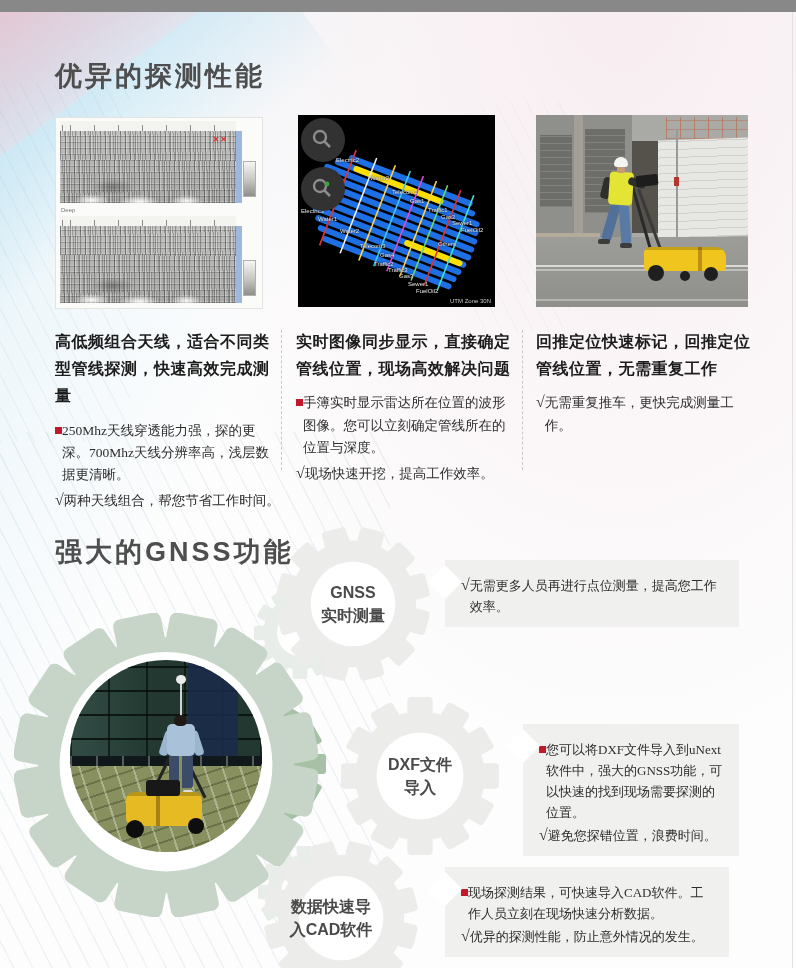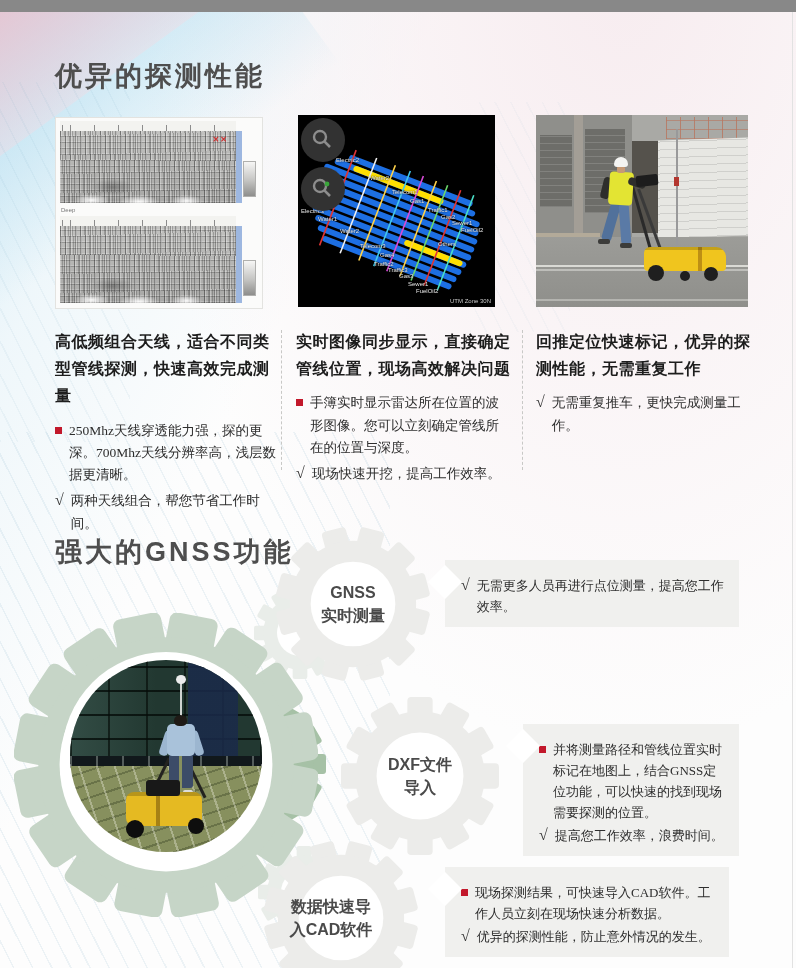--- a/index.html
+++ b/index.html
@@ -111,21 +111,21 @@
   .cp-shoe2{position:absolute;left:113px;top:130px;width:10px;height:5px;background:#dcdcda;border-radius:2px;}
   .cp-handle{position:absolute;left:88px;top:96px;width:3px;height:44px;background:#23231f;transform:rotate(26deg);}
   .cp-handle2{position:absolute;left:124px;top:96px;width:3px;height:44px;background:#23231f;transform:rotate(-26deg);}
   .cp-cart{position:absolute;left:56px;top:132px;width:76px;height:34px;background:#e5ba22;border-radius:8px;
     background-image:linear-gradient(rgba(0,0,0,.2) 0 4px, rgba(0,0,0,0) 4px),linear-gradient(90deg, rgba(0,0,0,0) 0 30px, rgba(90,60,5,.45) 30px 34px, rgba(0,0,0,0) 34px);}
   .cp-box{position:absolute;left:76px;top:120px;width:34px;height:16px;background:#181818;border-radius:3px;}
   .cp-wheel{position:absolute;border-radius:50%;background:#0e0e0e;}
   
   .col{position:absolute;top:316px;}
   .col-h{font-weight:700;font-size:16px;line-height:1.7;color:#1d1d1d;letter-spacing:.5px;margin:0 0 10px 0;}
-  .item{display:flex;gap:7px;margin-top:4px;}
+  .item{display:flex;margin-top:4px;}
   .sq{flex:none;width:7px;height:7px;margin-top:7px;}
   .body-t{font-family:"Liberation Serif",serif;font-size:13.5px;line-height:1.65;color:#2e2e2e;}
   .ckm{flex:none;font-family:"Liberation Serif",serif;font-size:16px;color:#3a3a3a;margin-top:1px;}
   .vdash{position:absolute;top:318px;height:140px;border-left:1px dashed #c8c8c6;}
   
   .gear{position:absolute;z-index:2;}
   .gear.back{z-index:1;}
   .gear.big{z-index:4;}
   .gear-label{position:absolute;transform:translate(-50%,-50%);text-align:center;font-weight:700;
     font-size:16px;color:#4a4a4a;line-height:1.45;white-space:nowrap;z-index:6;}
@@ -290,21 +290,21 @@
       <span class="sq" style="background:#c2182b;"></span>
       <span class="body-t">手簿实时显示雷达所在位置的波形图像。您可以立刻确定管线所在的位置与深度。</span>
     </div>
     <div class="item">
       <span class="ckm">√</span>
       <span class="body-t">现场快速开挖，提高工作效率。</span>
     </div>
   </div>
 
   <div class="col" style="left:536px;width:220px;">
-    <p class="col-h">回推定位快速标记，优异的探测性能，无需重复工作</p>
+    <p class="col-h">回推定位快速标记，回推定位管线位置，无需重复工作</p>
     <div class="item">
       <span class="ckm">√</span>
       <span class="body-t">无需重复推车，更快完成测量工作。</span>
     </div>
   </div>
 
   <div class="vdash" style="left:281px;"></div>
   <div class="vdash" style="left:522px;"></div>
 
   <div class="sec-title" style="left:55px;top:522px;">强大的GNSS功能</div>
@@ -478,25 +478,25 @@
   <div class="block b1">
     <div class="item">
       <span class="ckm">√</span>
       <span class="body-t">无需更多人员再进行点位测量，提高您工作效率。</span>
     </div>
   </div>
 
   <div class="block b2">
     <div class="item">
       <span class="sq" style="background:#c2182b;"></span>
-      <span class="body-t">并将测量路径和管线位置实时标记在地图上，结合GNSS定位功能，可以快速的找到现场需要探测的位置。</span>
+      <span class="body-t">您可以将DXF文件导入到uNext软件中，强大的GNSS功能，可以快速的找到现场需要探测的位置。</span>
     </div>
     <div class="item">
       <span class="ckm">√</span>
-      <span class="body-t">提高您工作效率，浪费时间。</span>
+      <span class="body-t">避免您探错位置，浪费时间。</span>
     </div>
   </div>
 
   <div class="block b3">
     <div class="item">
       <span class="sq" style="background:#c2182b;"></span>
       <span class="body-t">现场探测结果，可快速导入CAD软件。工作人员立刻在现场快速分析数据。</span>
     </div>
     <div class="item">
       <span class="ckm">√</span>

